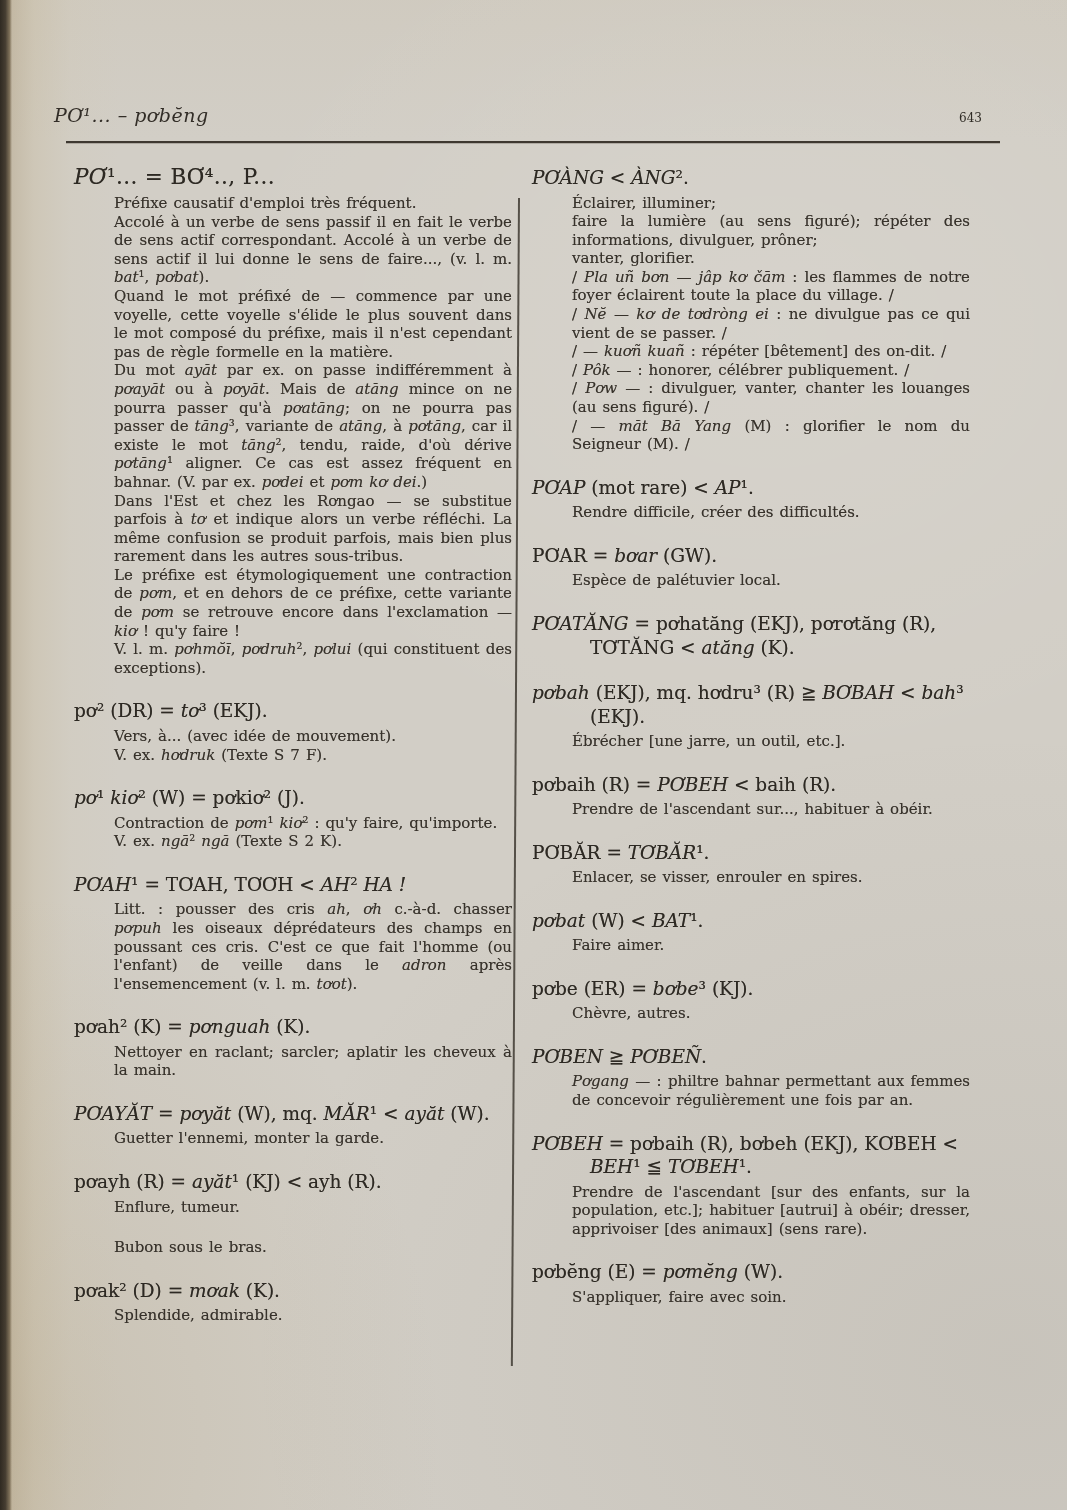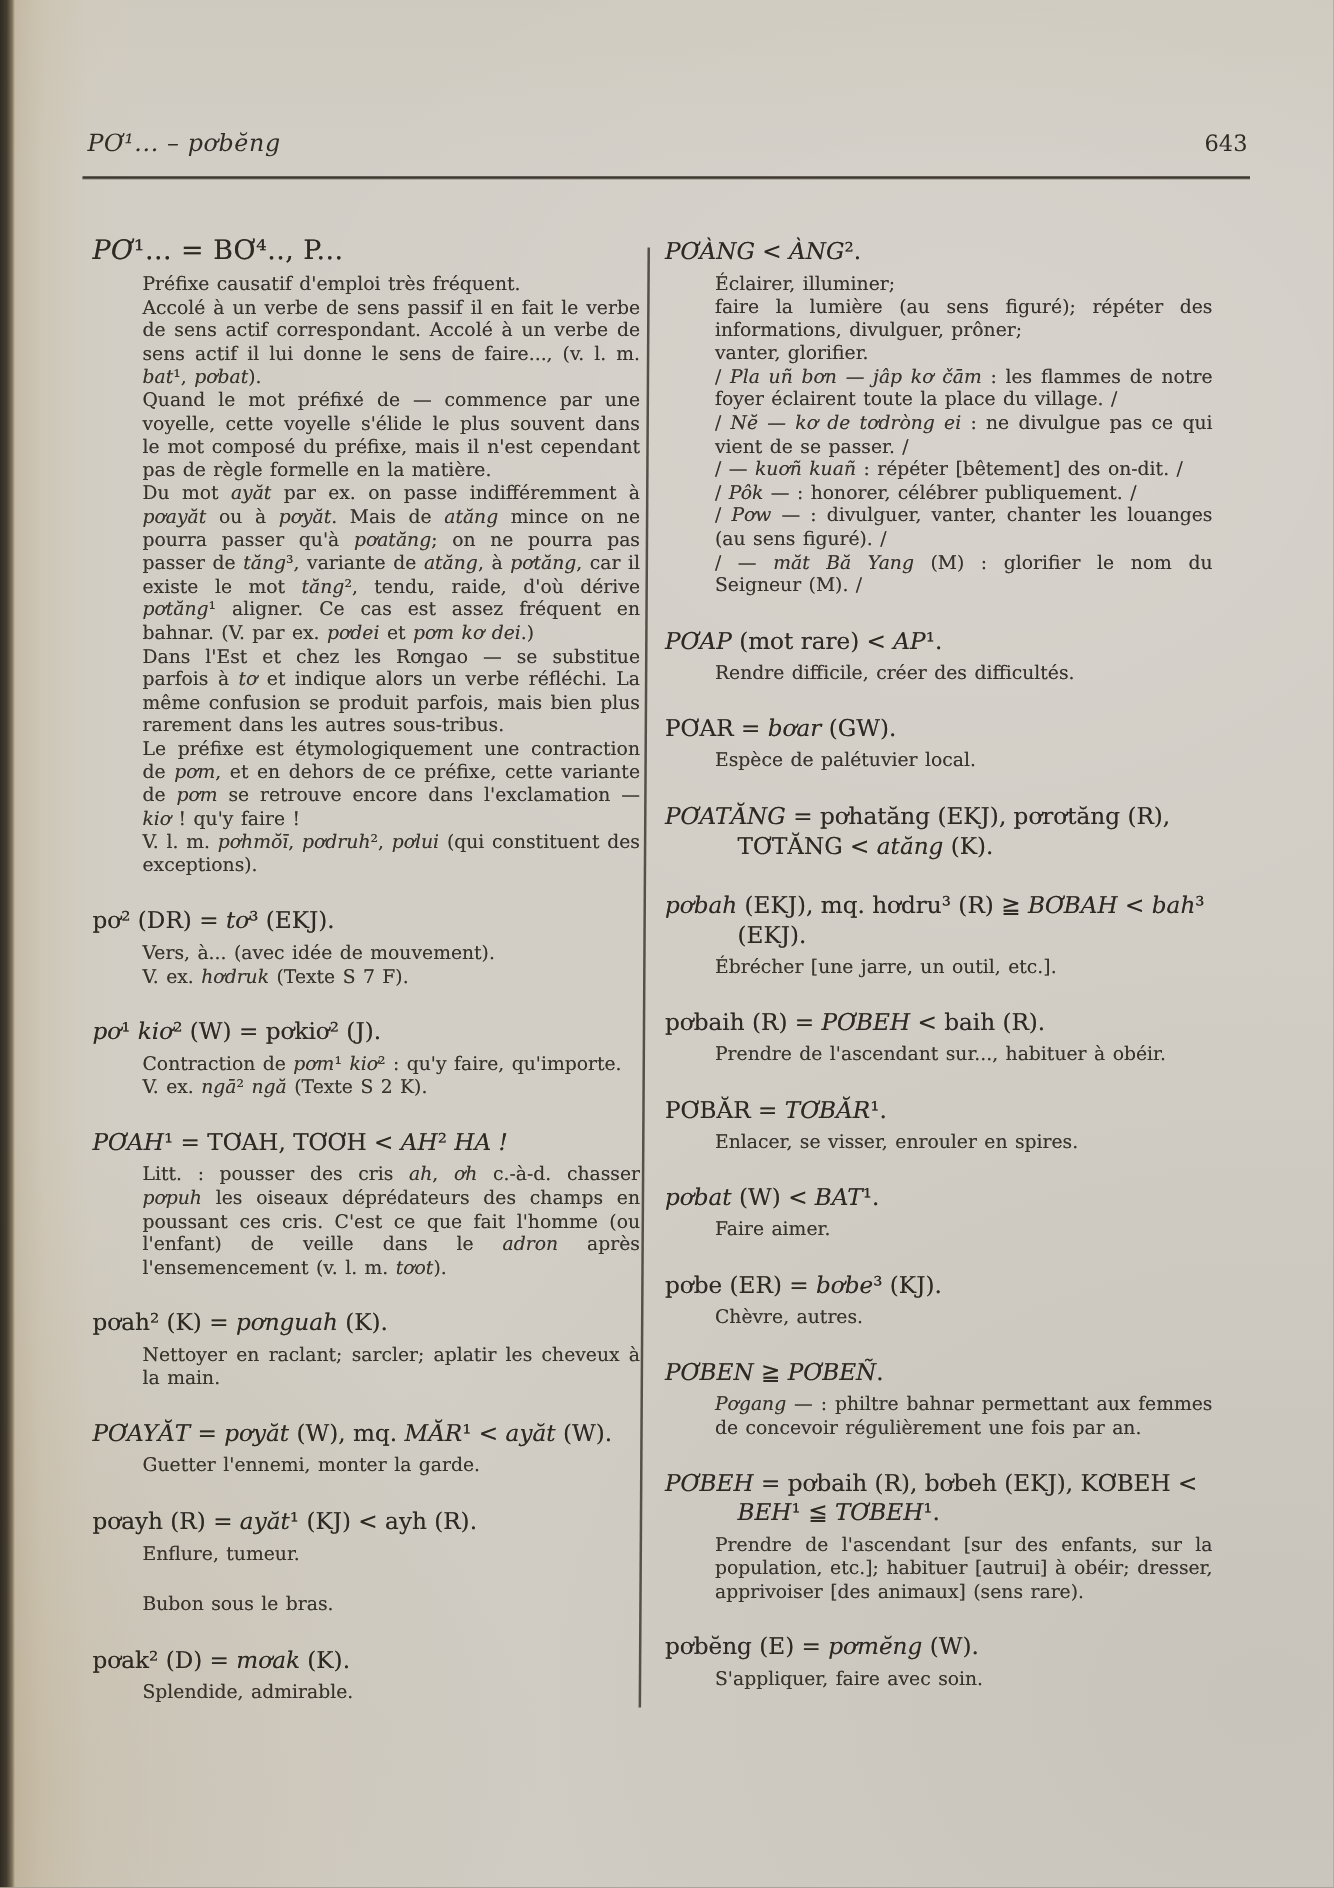--- a/index.html
+++ b/index.html
@@ -17,43 +17,42 @@
       linear-gradient(180deg, rgba(186,170,136,0.10) 0px, rgba(0,0,0,0) 140px);
     font-family:"DejaVu Serif","Liberation Serif",serif;
     color:#35302a;
   }
   .gutter-shadow{
     position:absolute;left:0;top:0;width:12px;height:100%;
     background:linear-gradient(90deg,#231e17 0%, #3b3328 45%, #7a6c54 80%, rgba(122,108,84,0) 100%);
     opacity:0.92;
   }
   .header-row{
-    position:absolute;left:70px;top:104px;width:928px;
+    position:absolute;left:54px;top:104px;width:928px;
     display:flex;justify-content:space-between;align-items:baseline;
   }
   .running-title{font-style:italic;font-size:19px;letter-spacing:0.5px;color:#322d27;}
-  .page-number{font-size:18px;color:#2f2b25;}
+  .page-number{font-size:12px;color:#2f2b25;}
   .header-rule{
     position:absolute;left:66px;top:141px;width:934px;height:2px;
     background:#3e3830;box-shadow:0 1px 0 rgba(62,56,48,0.25);
   }
   .column-divider{
     position:absolute;left:518px;top:198px;width:1.6px;height:1168px;
     background:#555048;transform:rotate(0.35deg);transform-origin:top center;
   }
   .col{position:absolute;top:163px;width:438px;}
   #col-left{left:74px;}
   #col-right{left:532px;top:166px;}
   .entry{margin-top:22px;}
   .entry:first-child{margin-top:0;}
   .head{
     font-size:18.5px;line-height:23.5px;color:#2d2923;
     padding-left:58px;text-indent:-58px;
     text-shadow:0 0 0.5px rgba(45,41,35,0.55);
-    margin-top:24px;
   }
   .entry.main .head{font-size:21.5px;line-height:27px;letter-spacing:0.4px;}
   .body{margin-top:4px;}
   .body p{
     margin:0;padding-left:40px;
     font-size:15px;line-height:18.6px;
     text-align:justify;word-spacing:1.2px;
     color:#37322b;
     text-shadow:0 0 0.5px rgba(55,50,43,0.5);
   }

